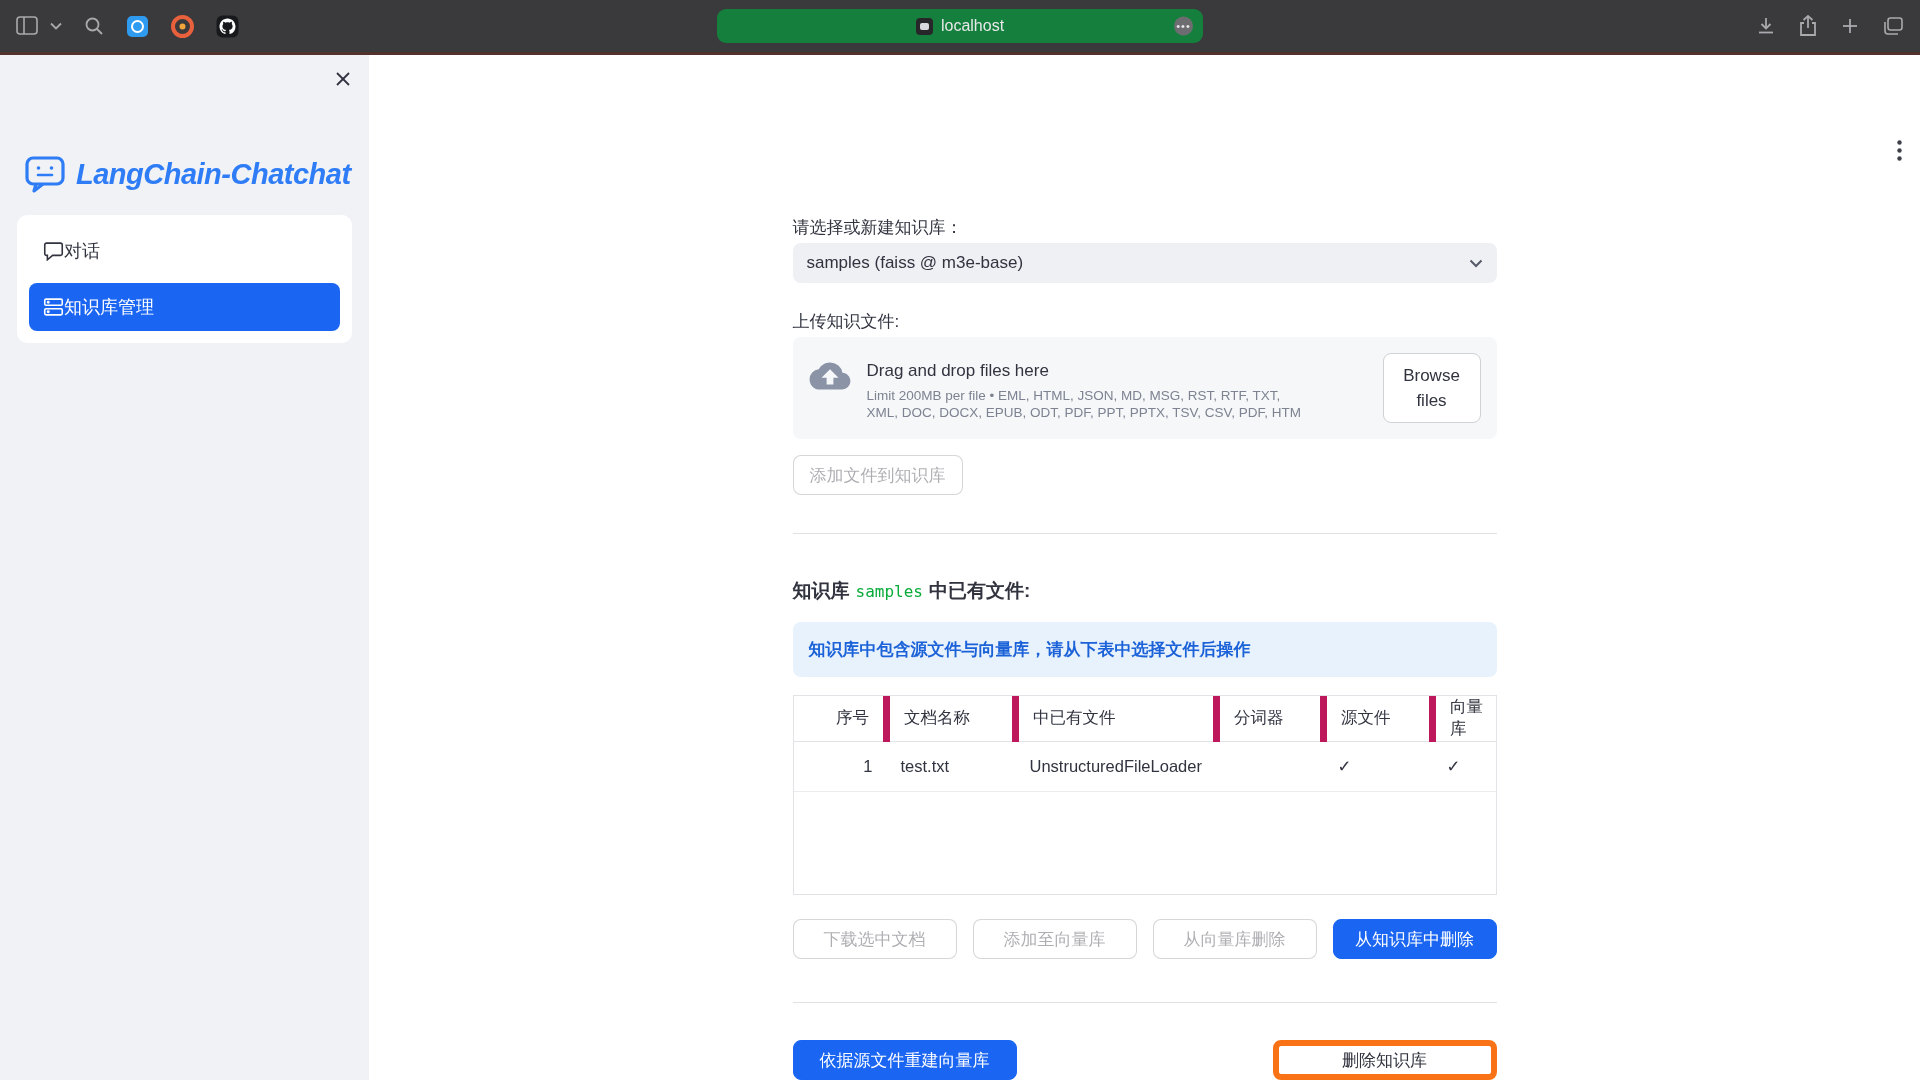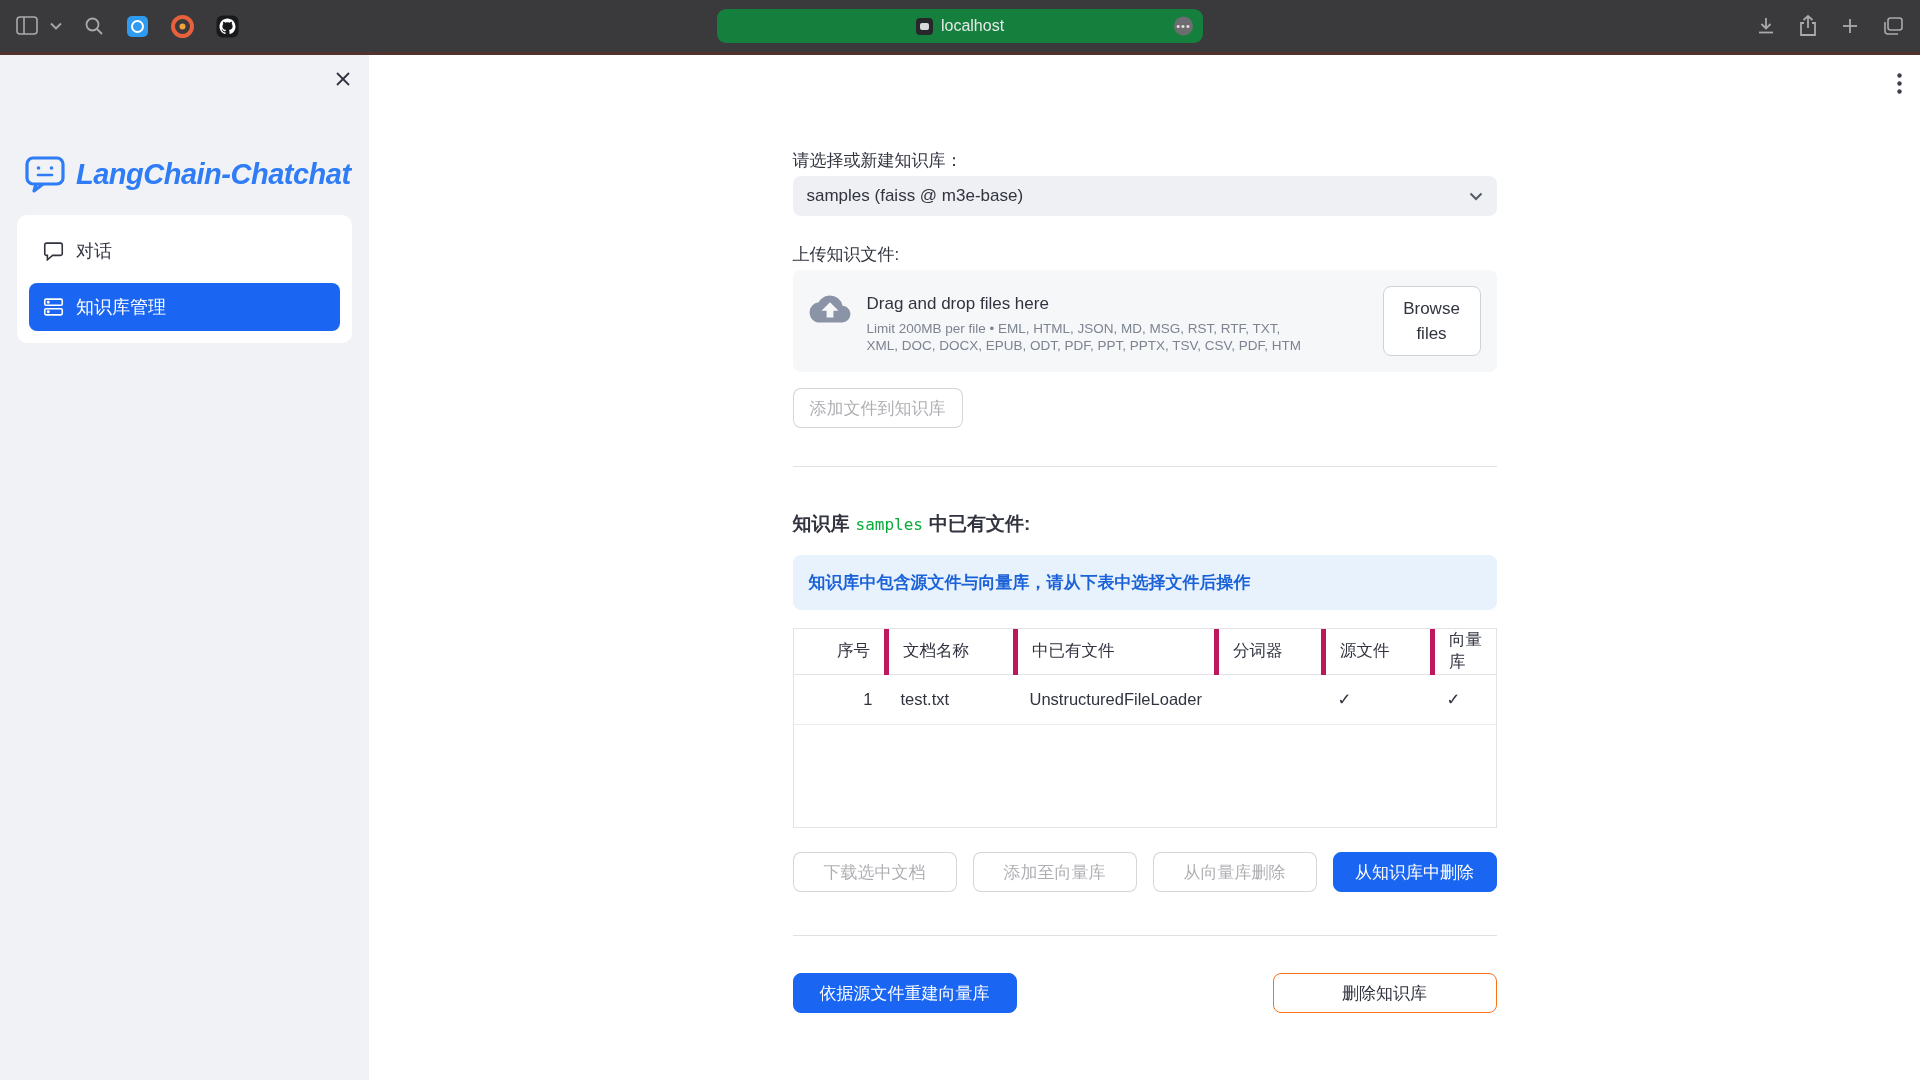--- a/index.html
+++ b/index.html
@@ -12,29 +12,29 @@
   .tb-icon { color:#a9a9ae; cursor:pointer; display:flex; align-items:center; }
   .accent-line { height:3px; background:var(--c-accent_line,#53312c); }
 
   .url-pill { position:absolute; left:50%; top:50%; transform:translate(-50%,-50%); width:486px; height:34px; background:#15803d; border-radius:9px; display:flex; align-items:center; justify-content:center; color:#e8e8ea; font-size:16px; }
   .url-center { display:flex; align-items:center; gap:8px; }
   .favicon { width:17px; height:17px; border-radius:4px; background:#27272a; display:flex; align-items:center; justify-content:center; }
   .favicon span { width:9px; height:7px; border-radius:2px; background:#d8d9de; display:block; }
   .ext-dots { position:absolute; right:10px; top:50%; transform:translateY(-50%); width:19px; height:19px; border-radius:50%; background:#6d6d71; color:#e6e6e8; font-size:11px; line-height:18px; text-align:center; letter-spacing:1px; cursor:pointer; }
 
   
-  .app-body { display:flex; height:1025px; background:#ffffff; }
+  .app-body { display:flex; height:1025px; background:#ffffff;align-items:flex-end; }
 
   
   .sidebar { position:relative; width:369px; height:100%; background:var(--c-sidebar_bg,#f0f2f6); flex:0 0 369px; }
   .sidebar-close { position:absolute; top:14px; right:16px; background:none; border:none; cursor:pointer; color:#31333f; line-height:0; }
   .logo { display:flex; align-items:center; gap:10px; margin:100px 0 0 24px; color:var(--c-brand,#2e7cf6); }
   .logo-text { font-size:29px; font-weight:700; font-style:italic; letter-spacing:-0.5px; white-space:nowrap; }
   .nav-panel { background:#ffffff; border-radius:10px; margin:22px 17px 0 17px; padding:12px; }
-  .nav-item { display:flex; align-items:center; gap:12px; height:48px; padding:0 14px; border-radius:8px; font-size:18px; color:#31333f; cursor:pointer; }
+  .nav-item { display:flex; align-items:center; height:48px; padding:0 14px; border-radius:8px; font-size:18px; color:#31333f; cursor:pointer; }
   .nav-item + .nav-item { margin-top:8px; }
   .nav-item.selected { background:var(--c-primary,#1a66f2); color:#ffffff; }
 
   
   .main { flex:1 1 auto; position:relative; background:#ffffff; }
   .kebab { position:absolute; top:18px; right:18px; cursor:pointer; color:#3d3f49; }
   .content { width:704px; margin:0 auto; padding-top:95px; color:#31333f; }
 
   .field-label { font-size:17px; line-height:22px; margin-bottom:4px; }
   .select { height:40px; background:#eef0f4; border-radius:8px; display:flex; align-items:center; padding:0 14px; font-size:17px; cursor:pointer; margin-bottom:28px; position:relative; }
@@ -43,34 +43,34 @@
   .uploader { background:#f6f7f9; border-radius:8px; padding:16px; display:flex; align-items:flex-start; gap:16px; margin-bottom:16px; cursor:pointer; }
   .cloud { color:#8b93a7; margin-top:6px; }
   .up-texts { max-width:440px;margin-top:7px; }
   .drag-text { font-size:17px; line-height:22px; margin-bottom:5px; }
   .limit-text { font-size:13.5px; line-height:17px; color:#7d8391; }
   .browse-btn { margin-left:auto; width:98px; background:#ffffff; border:1px solid #d0d2d6; border-radius:8px; padding:9px 6px; font-size:17px; line-height:25px; color:#31333f; cursor:pointer; font-family:inherit; }
 
   .btn { height:40px; border-radius:8px; font-size:17px; font-family:inherit; cursor:pointer; padding:0 16px; }
   .btn.disabled { background:#ffffff; border:1px solid rgba(49,51,63,0.2); color:rgba(49,51,63,0.4); cursor:default; }
   .btn.primary { background:var(--c-primary,#1a66f2); border:1px solid var(--c-primary,#1a66f2); color:#ffffff; }
-  .btn.secondary { background:#ffffff; border:1px solid #f97316; color:#31333f; }
+  .btn.secondary { background:#ffffff; border:6px solid #f97316; color:#31333f; }
 
   .divider { border:none; border-top:1px solid rgba(49,51,63,0.15); }
   .divider.d1 { margin:38px 0 44px 0; }
   .divider.d2 { margin:43px 0 37px 0; }
 
   .kb-heading { font-size:19px; font-weight:700; margin-bottom:18px; display:flex; align-items:baseline; gap:6px; }
   .kb-heading code { font-family:"DejaVu Sans Mono","Liberation Mono",monospace; font-size:16px; font-weight:400; color:var(--c-code_green,#09ab3b); }
 
   .info-box { background:var(--c-info_bg,#e8f2fc); border-radius:8px; padding:16px; font-size:17px; font-weight:600; color:var(--c-info_text,#1b62d8); margin-bottom:18px; }
 
   .table-wrap { height:200px; border:1px solid #e2e3e6; margin-bottom:24px; overflow:hidden; background:#ffffff; }
   table { width:100%; border-collapse:collapse; font-size:16.5px; color:#31333f; table-layout:fixed; }
-  th { height:45px; font-weight:500; text-align:left; padding:0 14px; border-right:5px solid #be185d; border-bottom:1px solid #e2e3e6; }
+  th { height:45px; font-weight:500; text-align:left; padding:0 14px; border-right:7px solid #be185d; border-bottom:1px solid #e2e3e6; }
   th:last-child { border-right:none; }
   td { height:50px; padding:0 14px; border-bottom:1px solid #ececee; }
   .col-idx { width:93px; } .col-name { width:129px; } .col-loader { width:201px; }
   .col-split { width:107px; } .col-src { width:109px; } .col-vec { width:65px; }
   th.num, td.num { text-align:right; }
 
   .btn-row { display:flex; gap:16px; margin-bottom:0; }
   .btn-row .btn { width:164px; padding:0; }
 
   .bottom-row { display:flex; justify-content:space-between; }

